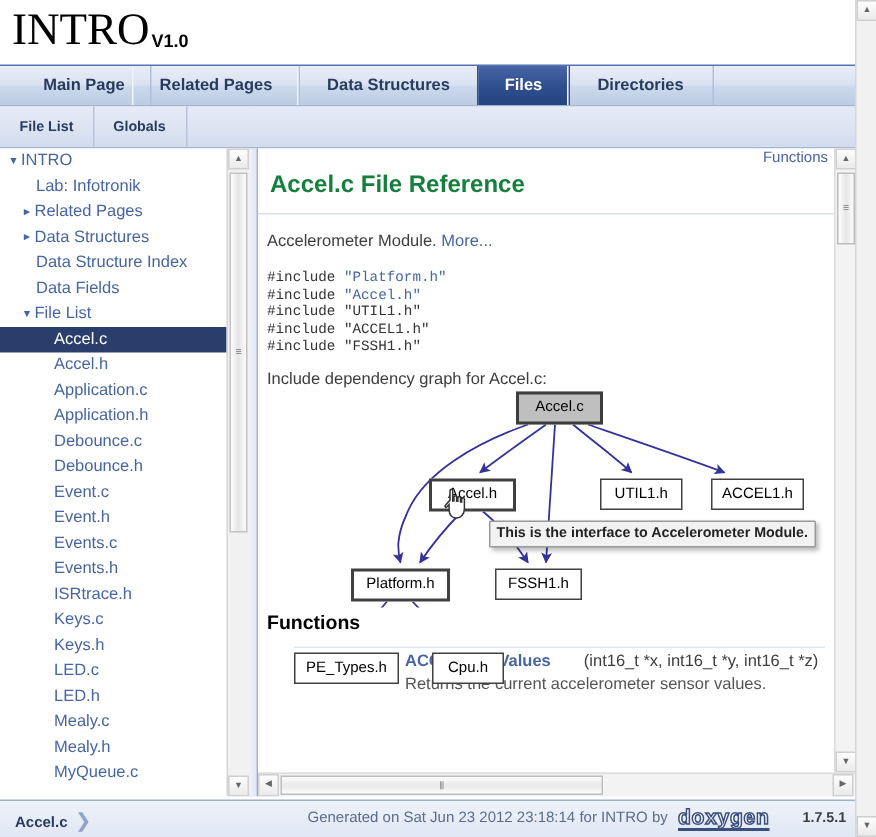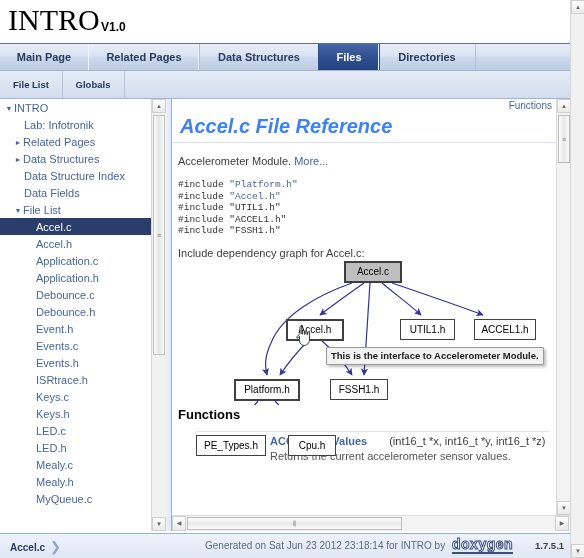--- a/index.html
+++ b/index.html
@@ -35,21 +35,21 @@
     background: linear-gradient(to bottom, #e8eef8 0%, #dae3f2 45%, #cbd8ec 55%, #bccce3 100%);
     border-bottom:1px solid #a3b5d0;
   }
   .tabitem {
     position:absolute; top:0; height:26px; line-height:26px;
     font-size:11px; font-weight:bold; color:#283A5D;
     text-align:center; cursor:pointer;
     border-right:1px solid #b0c0da;
     border-left:1px solid #f0f4fb;
   }
-  .tabitem.first { border-left:none; }
+  .tabitem.first { border-left:none;padding-left:12px; }
   .tabitem.sel {
     background: linear-gradient(to bottom, #4966a6 0%, #2f4f8f 50%, #25437f 100%);
     color:#ffffff; border-left:1px solid #2f4f8f; border-right:1px solid #2f4f8f;
   }
 
   
   #tabs2 {
     position:absolute; left:0; top:71px; width:584px; height:27px;
     background: linear-gradient(to bottom, #e5ebf7 0%, #dde5f3 50%, #d2dcee 100%);
     border-bottom:1px solid #a3b5d0;
@@ -129,21 +129,21 @@
   #doc-inner { position:absolute; left:0; top:0; width:384px; height:416px; overflow:hidden; }
 
   .summary {
     position:absolute; right:4px; top:1px; font-size:10px; color:#4665A2;
   }
   .headertitle {
     position:absolute; left:0; top:12px; width:384px; height:30px;
   }
   .headertitle .title {
     position:absolute; left:8px; top:4px;
-    font-size:20px; font-weight:bold; color:#3b82f6;font-style:italic;
+    font-size:16px; font-weight:bold; color:#15803d;
   }
   .header-rule {
     position:absolute; left:0; top:43px; width:384px; height:1px; background:#d8dfee;
   }
 
   .briefdesc { position:absolute; left:6px; top:56px; font-size:11px; color:#3d3d3d; }
   .briefdesc a { color:#4665A2; text-decoration:none; }
 
   .includes {
     position:absolute; left:6px; top:80px;
@@ -277,20 +277,21 @@
         <div class="tree-item"><span style="display: inline-block; width: 13px;"></span><span class="arrow">►</span><span class="tree-lbl">Data Structures</span></div>
         <div class="tree-item"><span style="display: inline-block; width: 24px;"></span><span class="tree-lbl">Data Structure Index</span></div>
         <div class="tree-item"><span style="display: inline-block; width: 24px;"></span><span class="tree-lbl">Data Fields</span></div>
         <div class="tree-item"><span style="display: inline-block; width: 13px;"></span><span class="arrow">▼</span><span class="tree-lbl">File List</span></div>
         <div class="tree-item sel"><span style="display: inline-block; width: 36px;"></span><span class="tree-lbl">Accel.c</span></div>
         <div class="tree-item"><span style="display: inline-block; width: 36px;"></span><span class="tree-lbl">Accel.h</span></div>
         <div class="tree-item"><span style="display: inline-block; width: 36px;"></span><span class="tree-lbl">Application.c</span></div>
         <div class="tree-item"><span style="display: inline-block; width: 36px;"></span><span class="tree-lbl">Application.h</span></div>
         <div class="tree-item"><span style="display: inline-block; width: 36px;"></span><span class="tree-lbl">Debounce.c</span></div>
         <div class="tree-item"><span style="display: inline-block; width: 36px;"></span><span class="tree-lbl">Debounce.h</span></div>
+        <div class="tree-item"><span style="display: inline-block; width: 36px;"></span><span class="tree-lbl">Event.c</span></div>
         <div class="tree-item"><span style="display: inline-block; width: 36px;"></span><span class="tree-lbl">Event.h</span></div>
         <div class="tree-item"><span style="display: inline-block; width: 36px;"></span><span class="tree-lbl">Events.c</span></div>
         <div class="tree-item"><span style="display: inline-block; width: 36px;"></span><span class="tree-lbl">Events.h</span></div>
         <div class="tree-item"><span style="display: inline-block; width: 36px;"></span><span class="tree-lbl">ISRtrace.h</span></div>
         <div class="tree-item"><span style="display: inline-block; width: 36px;"></span><span class="tree-lbl">Keys.c</span></div>
         <div class="tree-item"><span style="display: inline-block; width: 36px;"></span><span class="tree-lbl">Keys.h</span></div>
         <div class="tree-item"><span style="display: inline-block; width: 36px;"></span><span class="tree-lbl">LED.c</span></div>
         <div class="tree-item"><span style="display: inline-block; width: 36px;"></span><span class="tree-lbl">LED.h</span></div>
         <div class="tree-item"><span style="display: inline-block; width: 36px;"></span><span class="tree-lbl">Mealy.c</span></div>
         <div class="tree-item"><span style="display: inline-block; width: 36px;"></span><span class="tree-lbl">Mealy.h</span></div>

